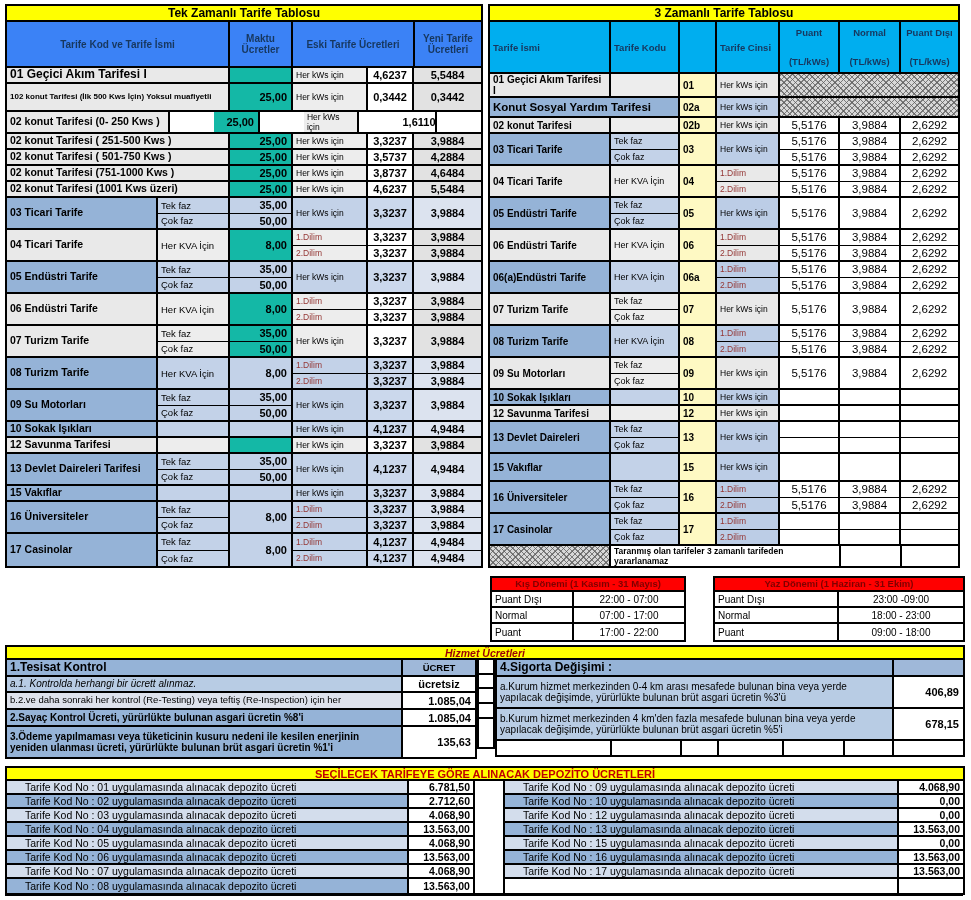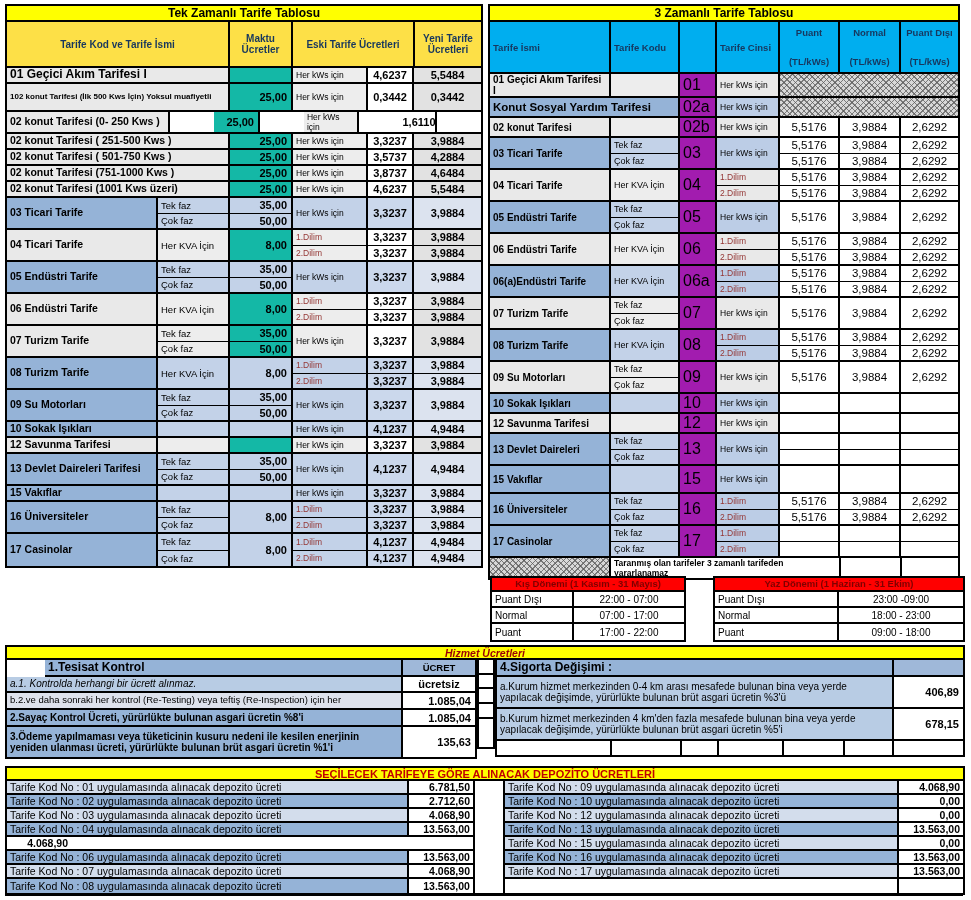--- a/index.html
+++ b/index.html
@@ -10,21 +10,21 @@
   
   .lrow{display:flex;border-bottom:2px solid #000;align-items:stretch}
   .rows>.lrow:last-child{border-bottom:none}
   .c{display:flex;flex-direction:column;border-right:2px solid #000;overflow:hidden}
   .lrow .c:last-child{border-right:none}
   .h{flex:1;display:flex;align-items:center;padding:0 3px;overflow:hidden}
   .h+.h{border-top:1px solid #000}
   .flexfill{flex:1}
   
   .lt{left:5px;top:4px;width:478px}
-  .lhead{display:flex;height:46px;border-bottom:2px solid #000;background:#fde047;color:#17375E;font-weight:700;font-size:10px;text-align:center}
+  .lhead{display:flex;height:46px;border-bottom:2px solid #000;background:#3b82f6;color:#17375E;font-weight:700;font-size:10px;text-align:center}
   .lhead .hc{display:flex;align-items:center;justify-content:center;border-right:2px solid #000;padding:2px}
   .lhead .hc:last-child{border-right:none}
   .w-hname{width:223px}.w-hmaktu{width:63px}.w-heski{width:122px}
   .lname{width:151px}.lname.span{width:223px}
   .lname .h{font-weight:700;font-size:10.5px;line-height:1.1}
   .lname.sm .h{font-size:8px;font-weight:700;line-height:1.15}
   .lname.bg .h{font-size:12px}
   .w-sub{width:72px}.w-maktu{width:63px}.w-cins{width:75px}.w-eski{width:46px}.w-yeni{flex:1}
   .sub .h{font-size:9.5px}
   .maktu .h{justify-content:flex-end;font-weight:700;font-size:11px;padding-right:4px}
@@ -47,21 +47,21 @@
   .rhead .hc{display:flex;align-items:center;border-right:2px solid #000;padding:2px 3px}
   .rhead .hc:last-child{border-right:none}
   .rhead .vh{flex-direction:column;justify-content:space-between;align-items:center;padding:5px 2px;text-align:center}
   .w-rname{width:121px}.w-rname.span2{width:190px}.w-faz{width:69px}.w-code{width:37px}.w-rcins{width:63px}.w-p{width:60px}.w-n{width:61px}.w-d{flex:1}
   .rname .h{font-weight:700;font-size:10px;line-height:1.1}
   .rname.bg .h{font-size:11.5px}
   .sg .rname{background:#E9E9E9}
   .sb .rname{background:#95B3D7}
   .sg .faz .h{background:#EDEDED;font-size:9px}
   .sb .faz .h{background:#C3D2E8;font-size:9px}
-  .code .h{background:#a21caf;font-weight:400;font-size:16px}
+  .code .h{background:#fef9c3;font-weight:700;font-size:10px}
   .sg .rcins .h{background:#E9E9E9;font-size:8.5px}
   .sb .rcins .h{background:#BCCDE6;font-size:8.5px}
   .rcins .h.dilim{color:#943634}
   .rnum .h{justify-content:center;font-size:11.5px;background:#fff}
   .hatch{background-color:#D8D8D8;background-image:repeating-linear-gradient(45deg,rgba(90,90,90,.75) 0 1px,transparent 1px 4px),repeating-linear-gradient(-45deg,rgba(90,90,90,.75) 0 1px,transparent 1px 4px)}
   .h.hatch{padding:0}
   .fnote .h{font-weight:700;font-size:8.5px}
   
   .season{border:2px solid #000}
   .shead{background:#F00;color:#7F0000;font-weight:700;font-size:9.5px;text-align:center;height:14px;line-height:12px;border-bottom:2px solid #000}
@@ -94,21 +94,21 @@
   .svrow.st-empty{height:14px}
   .svrow.st-empty .mini{border-right:2px solid #000}
   
   .dep{left:5px;top:766px;width:960px}
   .dp-title{background:#FFFF00;border:2px solid #000;height:15px;display:flex;align-items:center;justify-content:center;font-weight:700;font-size:11px;color:#C00000}
   .dp-body{display:flex;align-items:flex-start}
   .dp-block{border:2px solid #000;border-top:none}
   .dp-left{width:473px}.dp-right{width:465px;margin-left:28px}
   .dprow{display:flex;height:14px;border-bottom:2px solid #000;font-size:10.5px;align-items:stretch}
   .dp-block .dprow:last-child{border-bottom:none}
-  .dprow .lab{flex:1;border-right:2px solid #000;display:flex;align-items:center;padding:0 3px;overflow:hidden}
+  .dprow .lab{flex:1;border-right:2px solid #000;display:flex;align-items:center;padding:0 18px;overflow:hidden}
   .dprow .val{width:64px;display:flex;align-items:center;justify-content:flex-end;padding:0 3px;font-weight:700;background:#fff}
   .dprow.alt0 .lab{background:#D3DDEC}
   .dprow.alt1 .lab{background:#95B3D7}
   .dprow.empty .lab,.dprow.empty .val{background:#fff}
   .bottomline{left:5px;top:893px;width:958px;height:3px;background:#000}
 </style>
 </head>
 <body>
 
 <div class="abs tbl lt">
@@ -1002,21 +1002,21 @@
         <div class="sl">Puant</div>
         <div class="st">09:00 - 18:00</div>
       </div>
     </div>
 </div>
 
 <div class="abs svc">
   <div class="sv-title">Hizmet Ücretleri</div>
   <div class="sv-body">
     <div class="sv-block sv-left" id="svc-left">
-        <div class="svrow st-head" style="min-height: 17px; margin-left: 38px;">
+        <div class="svrow st-head" style="min-height: 17px;">
           <div class="lab">1.Tesisat Kontrol</div>
           <div class="val">ÜCRET</div>
         </div>
         <div class="svrow st-it" style="min-height: 16px;">
           <div class="lab">a.1. Kontrolda herhangi bir ücrett alınmaz.</div>
           <div class="val">ücretsiz</div>
         </div>
         <div class="svrow st-light" style="min-height: 17px;">
           <div class="lab">b.2.ve daha sonraki her kontrol (Re-Testing) veya teftiş (Re-Inspection) için her</div>
           <div class="val">1.085,04</div>
@@ -1077,20 +1077,21 @@
         </div>
         <div class="dprow alt0">
           <div class="lab">Tarife Kod No : 03 uygulamasında alınacak depozito ücreti</div>
           <div class="val">4.068,90</div>
         </div>
         <div class="dprow alt1">
           <div class="lab">Tarife Kod No : 04 uygulamasında alınacak depozito ücreti</div>
           <div class="val">13.563,00</div>
         </div>
         <div class="dprow alt0">
+          <div class="lab">Tarife Kod No : 05 uygulamasında alınacak depozito ücreti</div>
           <div class="val">4.068,90</div>
         </div>
         <div class="dprow alt1">
           <div class="lab">Tarife Kod No : 06 uygulamasında alınacak depozito ücreti</div>
           <div class="val">13.563,00</div>
         </div>
         <div class="dprow alt0">
           <div class="lab">Tarife Kod No : 07 uygulamasında alınacak depozito ücreti</div>
           <div class="val">4.068,90</div>
         </div>

